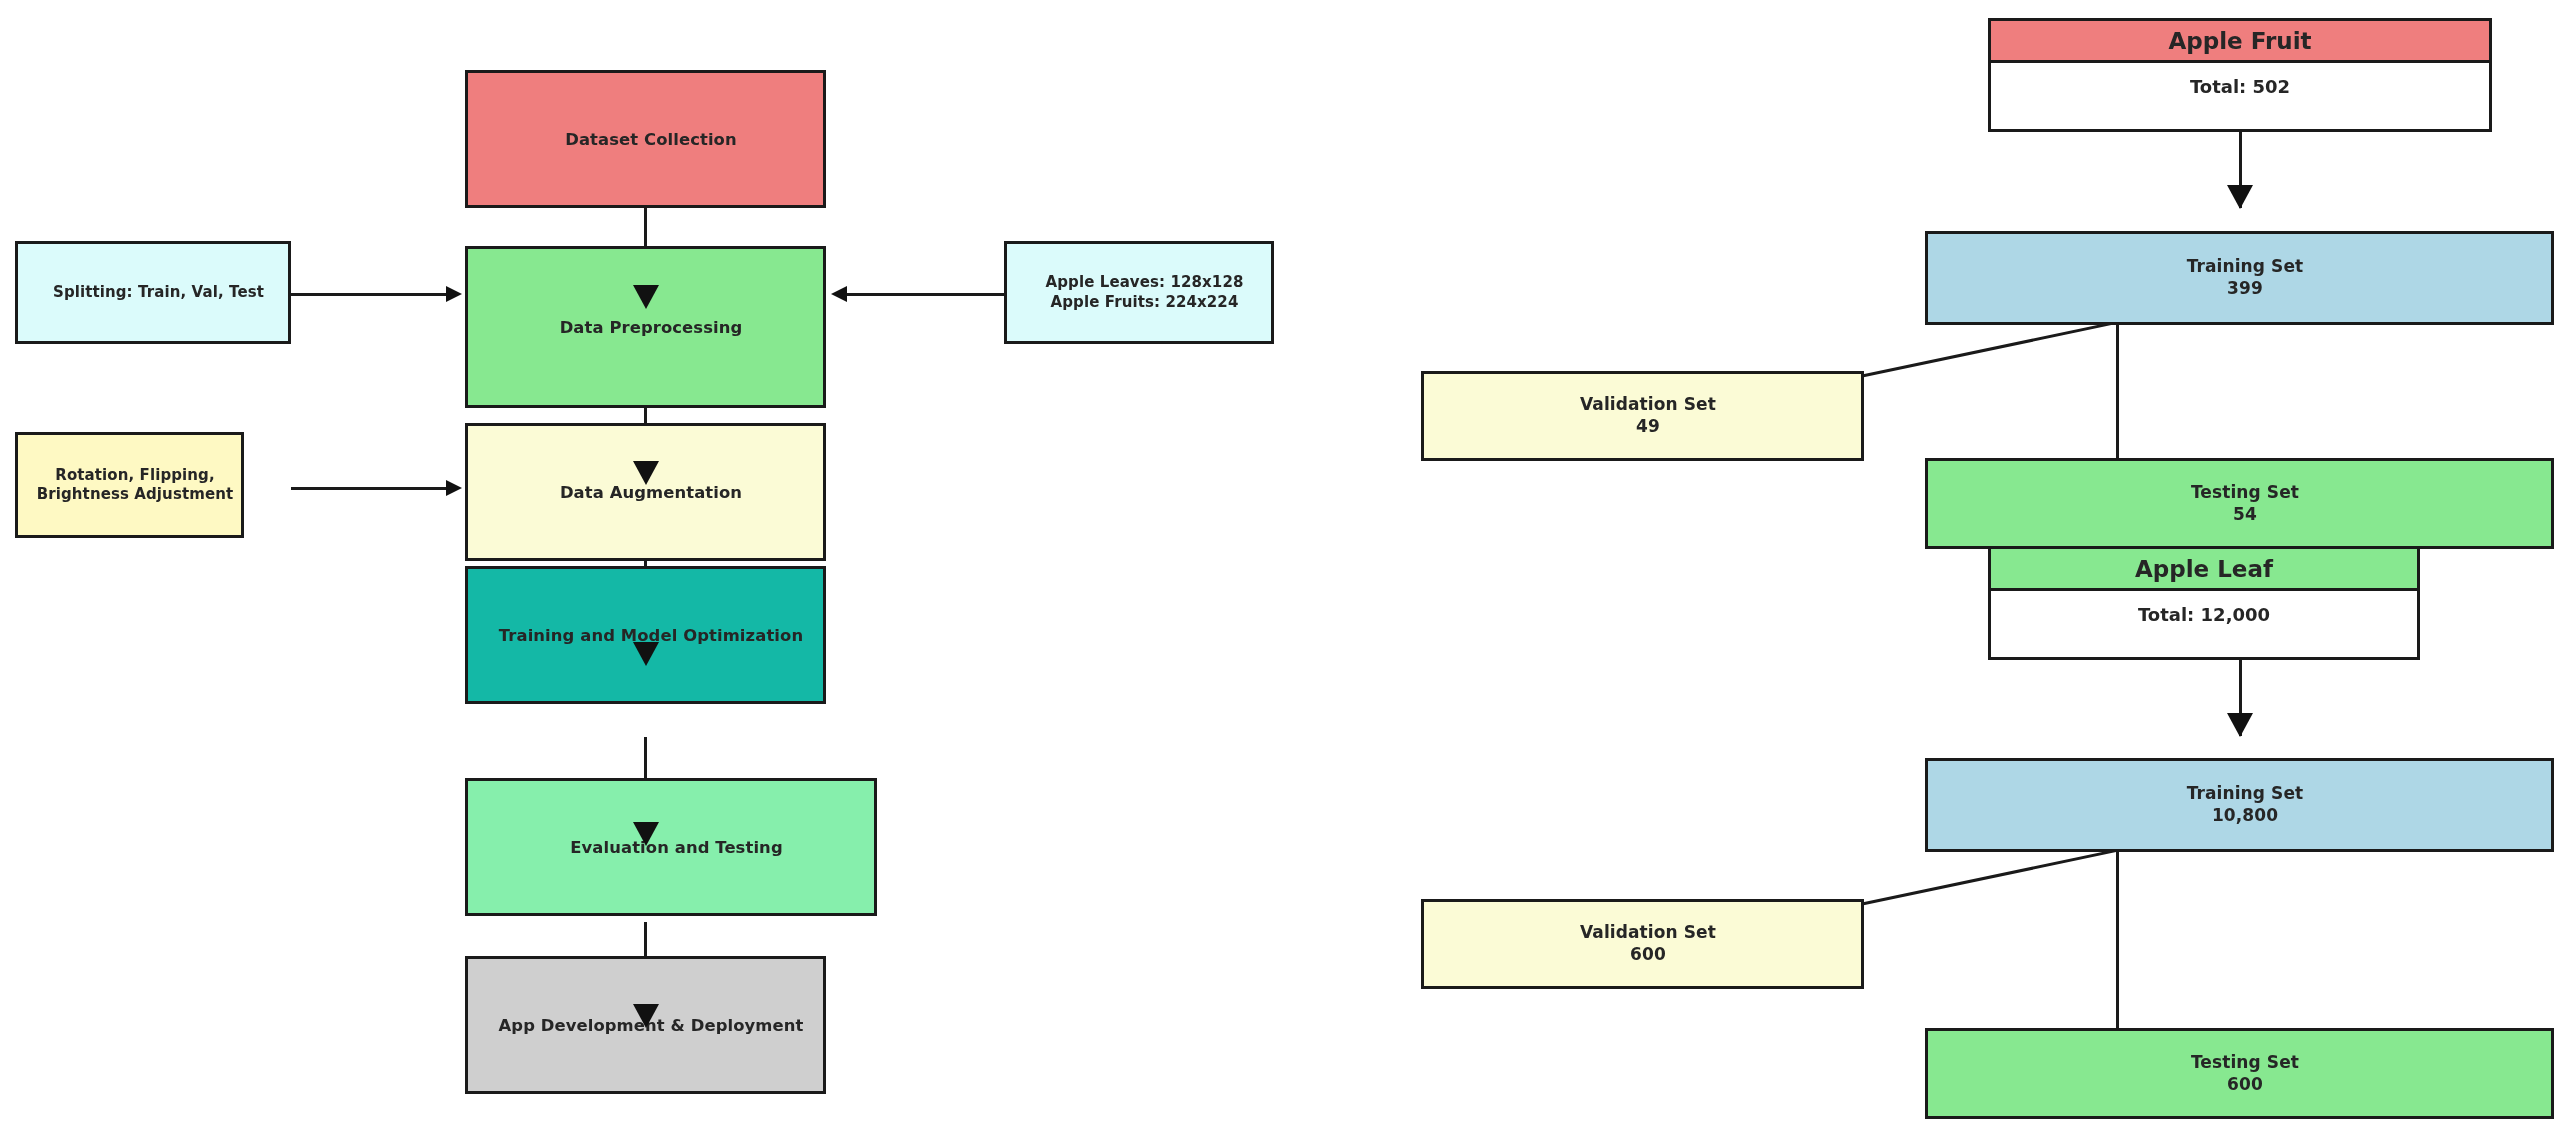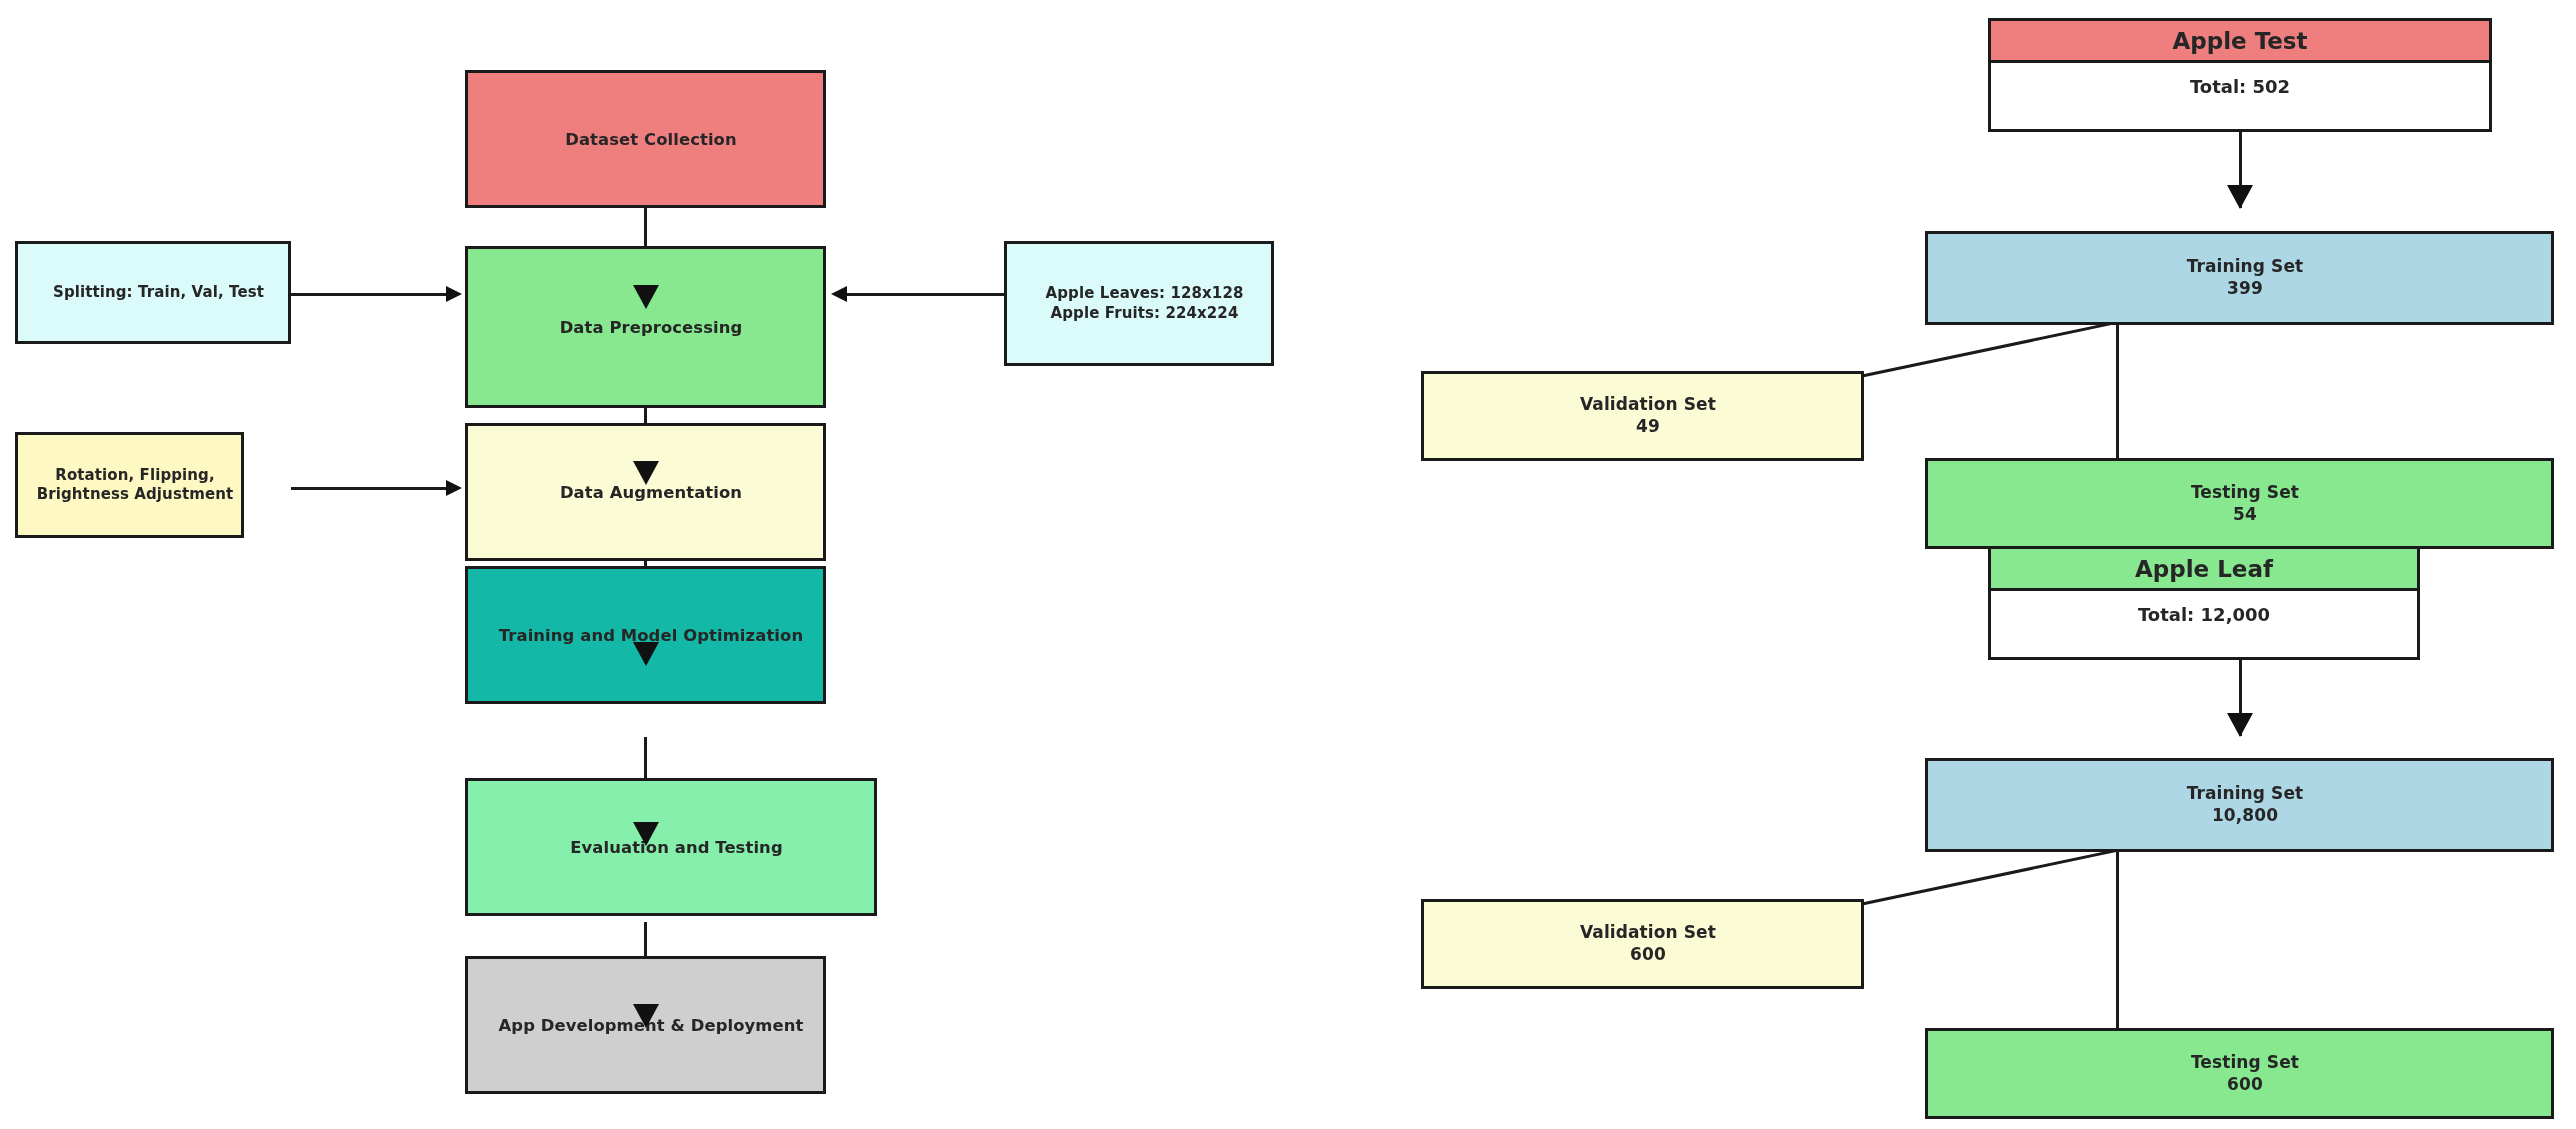--- a/index.html
+++ b/index.html
@@ -176,28 +176,28 @@
 
   <div class="node note-box" style="left:15px; top:241px; width:276px; height:103px; background:#dbfbfb;">
     <span class="ln">Splitting: Train, Val, Test</span>
   </div>
 
   <div class="node note-box" style="left:15px; top:432px; width:229px; height:106px; background:#fef9c3;">
     <span class="ln">Rotation, Flipping,</span>
     <span class="ln">Brightness Adjustment</span>
   </div>
 
-  <div class="node note-box" style="left:1004px; top:241px; width:270px; height:125px; background:#dbfbfb;">
+  <div class="node note-box" style="left:1004px; top:241px; width:270px; height:103px; background:#dbfbfb;">
     <span class="ln">Apple Leaves: 128x128</span>
     <span class="ln">Apple Fruits: 224x224</span>
   </div>
 
   <div class="card" style="left:1988px; top:18px; width:504px; height:114px;">
     <div class="card-head" style="background:#ef7e7e;">
-      <span>Apple Test</span>
+      <span>Apple Fruit</span>
     </div>
     <div class="card-body">
       <span>Total: 502</span>
     </div>
   </div>
 
   <div class="vline" style="left:2239px; top:132px; height:76px;"></div>
   <div class="arrow-down" style="left:2227px; top:185px;"></div>
 
   <div class="node split-box" style="left:1925px; top:231px; width:629px; height:94px; background:#aed7e6;">

